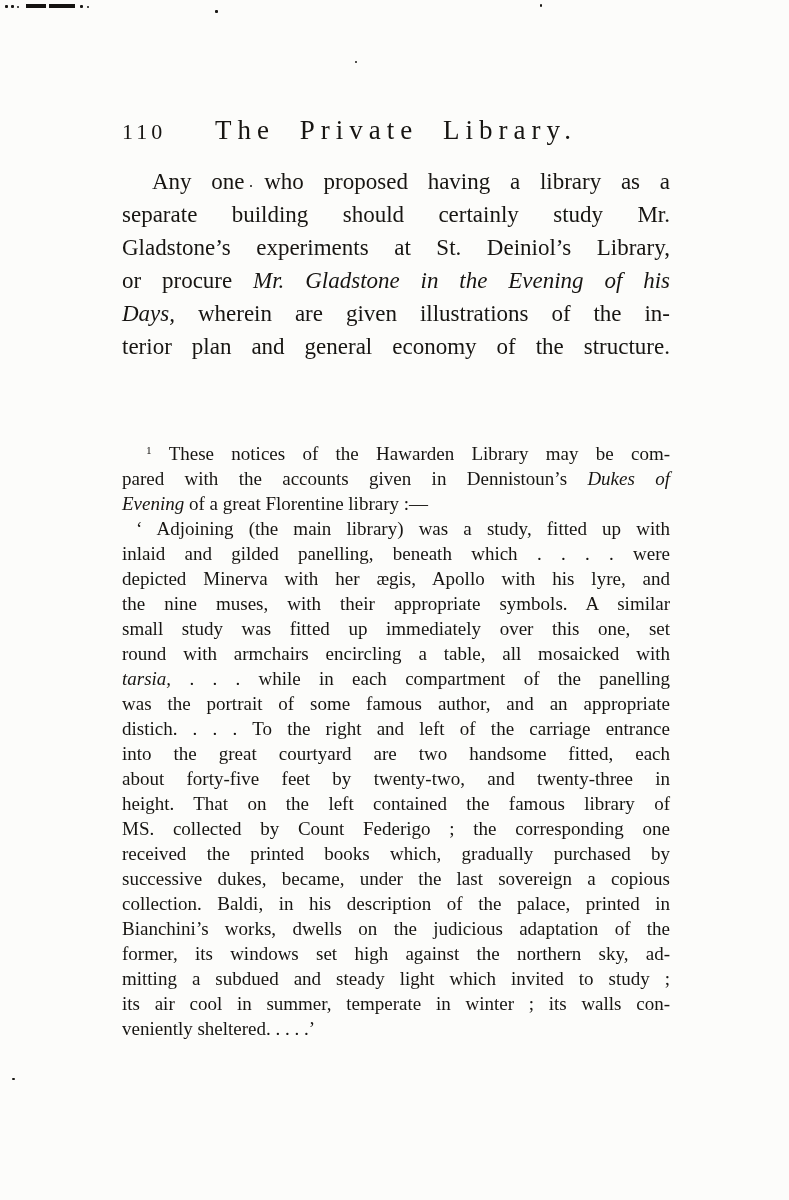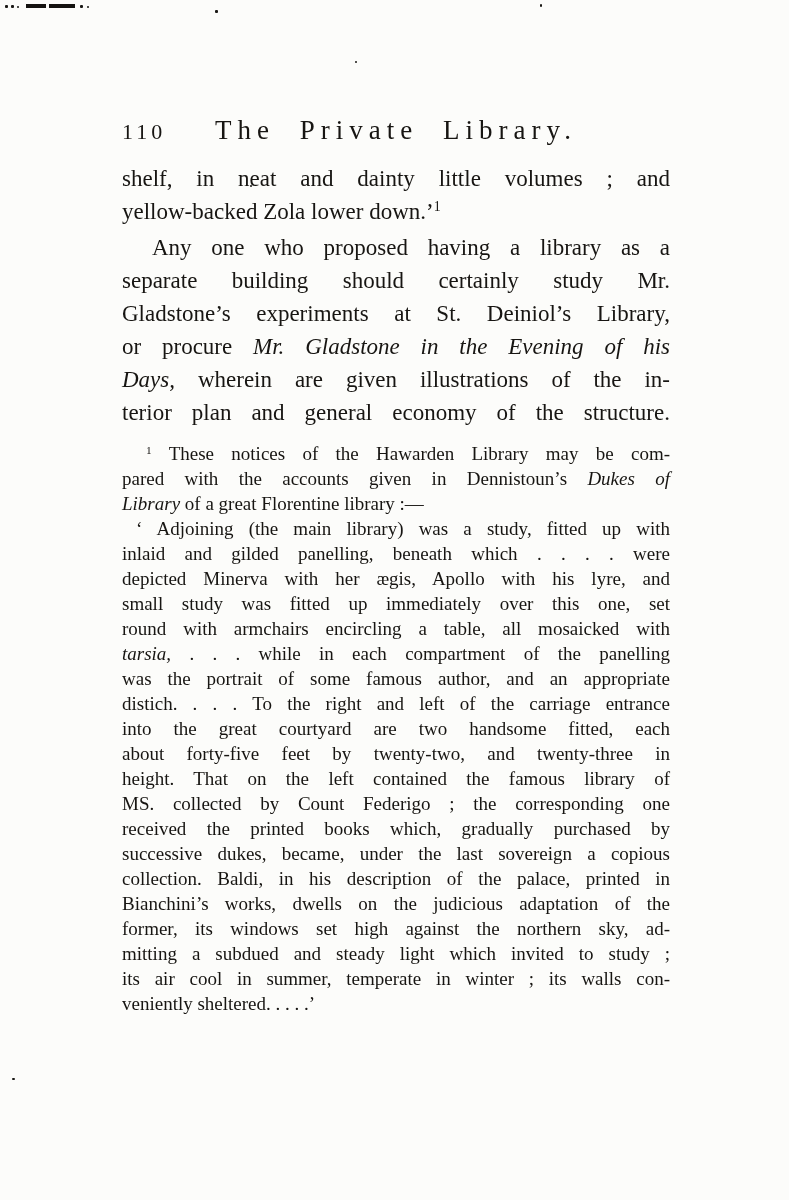--- a/index.html
+++ b/index.html
@@ -70,44 +70,41 @@
   <div class="speck" style="left:355px;top:61px;width:2px;height:2px;"></div>
   <div class="speck" style="left:250px;top:185px;width:2px;height:2px;"></div>
   <div class="speck" style="left:12px;top:1078px;width:3px;height:2px;"></div>
 
   <div class="header">
     <span class="page-number">110</span>
     <span class="running-title">The Private Library.</span>
   </div>
 
   <div class="body-text">
-      <div>
-        <div class="tline"><span>shelf, in neat and dainty little volumes ; and</span></div>
-        <div class="tline line-end"><span>yellow-backed Zola lower down.’</span><sup>1</sup></div>
-      </div>
       <div style="margin-top: 3px;">
         <div class="tline" style="text-indent: 30px;"><span>Any one who proposed having a library as a</span></div>
         <div class="tline"><span>separate building should certainly study Mr.</span></div>
         <div class="tline"><span>Gladstone’s experiments at St. Deiniol’s Library,</span></div>
         <div class="tline"><span>or procure </span><i>Mr. Gladstone in the Evening of his</i></div>
         <div class="tline"><i>Days,</i><span> wherein are given illustrations of the in-</span></div>
         <div class="tline"><span>terior plan and general economy of the structure.</span></div>
       </div>
     </div>
 
   <div class="footnote-text">
       <div>
         <div class="tline" style="text-indent: 24px;"><sup>1</sup><span> These notices of the Hawarden Library may be com-</span></div>
         <div class="tline"><span>pared with the accounts given in Dennistoun’s </span><i>Dukes of</i></div>
-        <div class="tline line-end"><i>Library</i><span> of a great Florentine library :—</span></div>
+        <div class="tline line-end"><i>Evening</i><span> of a great Florentine library :—</span></div>
       </div>
       <div>
         <div class="tline" style="text-indent: 14px;"><span>‘ Adjoining (the main library) was a study, fitted up with</span></div>
         <div class="tline"><span>inlaid and gilded panelling, beneath which . . . . were</span></div>
         <div class="tline"><span>depicted Minerva with her ægis, Apollo with his lyre, and</span></div>
+        <div class="tline"><span>the nine muses, with their appropriate symbols. A similar</span></div>
         <div class="tline"><span>small study was fitted up immediately over this one, set</span></div>
         <div class="tline"><span>round with armchairs encircling a table, all mosaicked with</span></div>
         <div class="tline"><i>tarsia,</i><span> . . . while in each compartment of the panelling</span></div>
         <div class="tline"><span>was the portrait of some famous author, and an appropriate</span></div>
         <div class="tline"><span>distich. . . . To the right and left of the carriage entrance</span></div>
         <div class="tline"><span>into the great courtyard are two handsome fitted, each</span></div>
         <div class="tline"><span>about forty-five feet by twenty-two, and twenty-three in</span></div>
         <div class="tline"><span>height. That on the left contained the famous library of</span></div>
         <div class="tline"><span>MS. collected by Count Federigo ; the corresponding one</span></div>
         <div class="tline"><span>received the printed books which, gradually purchased by</span></div>

